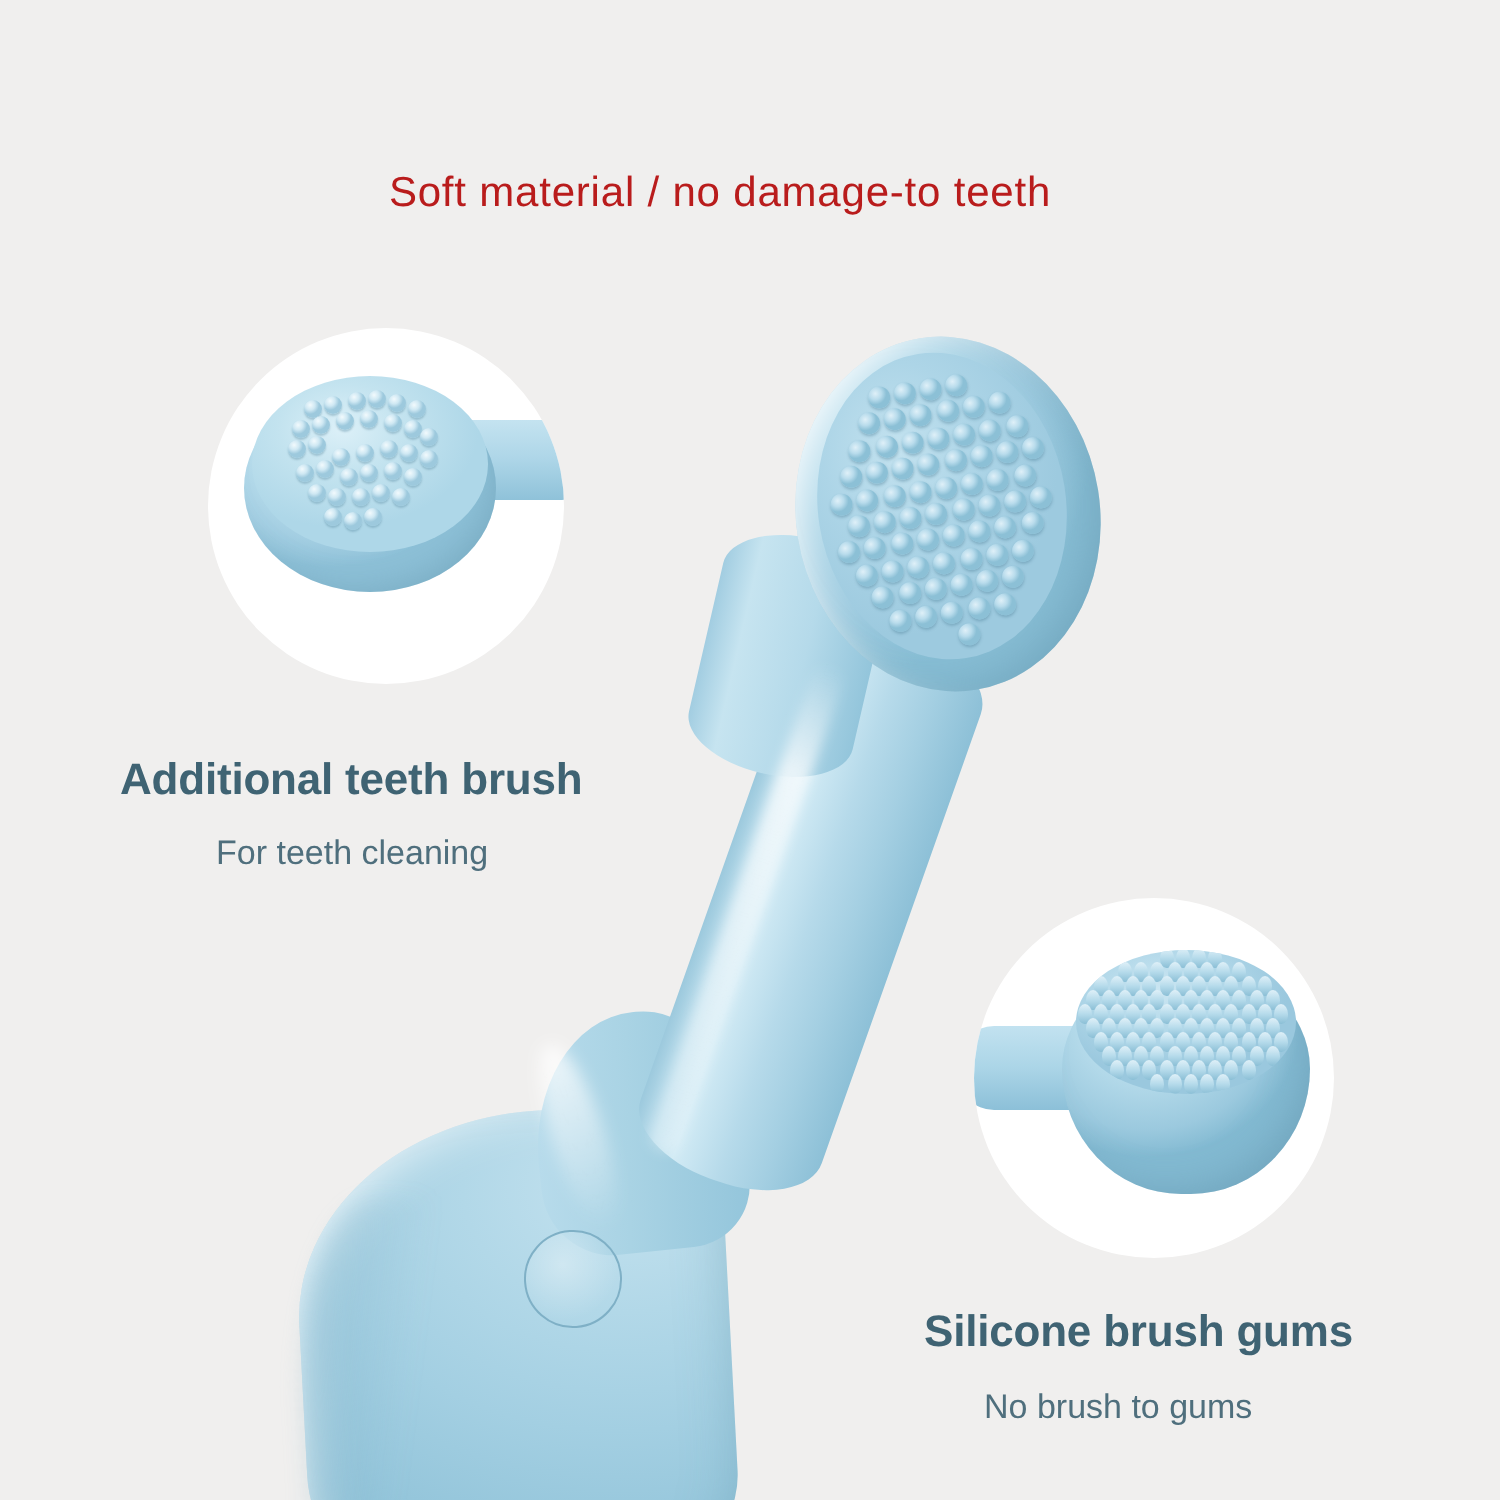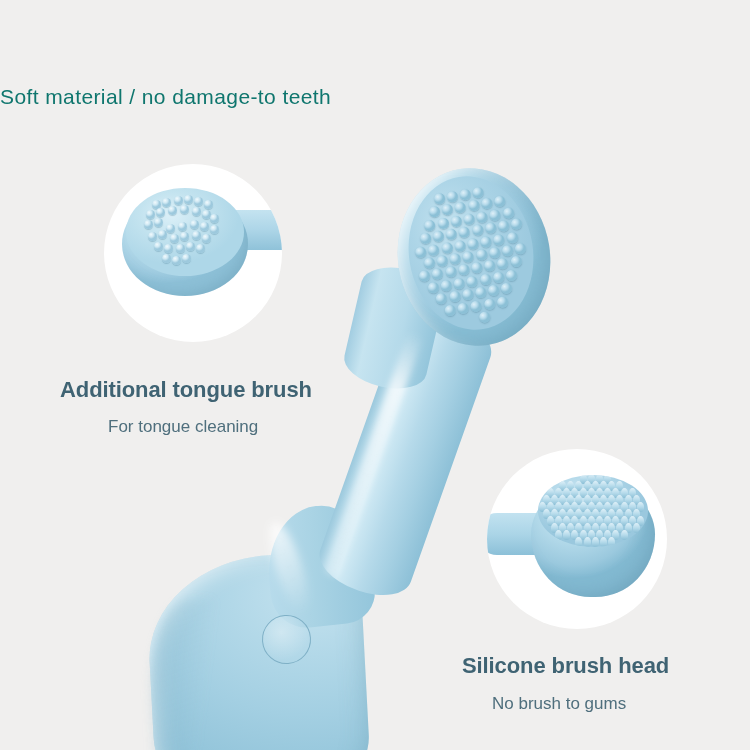--- a/index.html
+++ b/index.html
@@ -16,24 +16,25 @@
     position:absolute;left:0;top:28px;width:750px;
     text-align:center;
     font-size:37px;
     font-weight:400;
     letter-spacing:2.0px;
     color:#506f7c;
     white-space:nowrap;
   }
   .subtitle{
     position:absolute;left:0;top:85px;width:720px;
+    text-align:center;
     font-size:21px;
     font-weight:400;
     letter-spacing:0.4px;
-    color:#0f766e;
+    color:#b91c1c;
     white-space:nowrap;
   }
 
   
   .lbl-main{
     position:absolute;
     font-size:22px;
     font-weight:700;
     color:#3f6373;
     white-space:nowrap;
@@ -436,19 +437,19 @@
           <div class="sb" style="left: 45.6px; top: 62px;"></div>
           <div class="sb" style="left: 53.8px; top: 62px;"></div>
           <div class="sb" style="left: 62px; top: 62px;"></div>
           <div class="sb" style="left: 70.2px; top: 62px;"></div>
         </div>
     </div>
   </div>
 
   <div class="subtitle">Soft material / no damage-to teeth</div>
 
-  <div class="lbl-main" id="label-left-title">Additional tongue brush</div>
-  <div class="lbl-sub" id="label-left-sub">For tongue cleaning</div>
-
-  <div class="lbl-main" id="label-right-title">Silicone brush head</div>
+  <div class="lbl-main" id="label-left-title">Additional teeth brush</div>
+  <div class="lbl-sub" id="label-left-sub">For teeth cleaning</div>
+
+  <div class="lbl-main" id="label-right-title">Silicone brush gums</div>
   <div class="lbl-sub" id="label-right-sub">No brush to gums</div>
 
 </div>
 
 </body></html>

